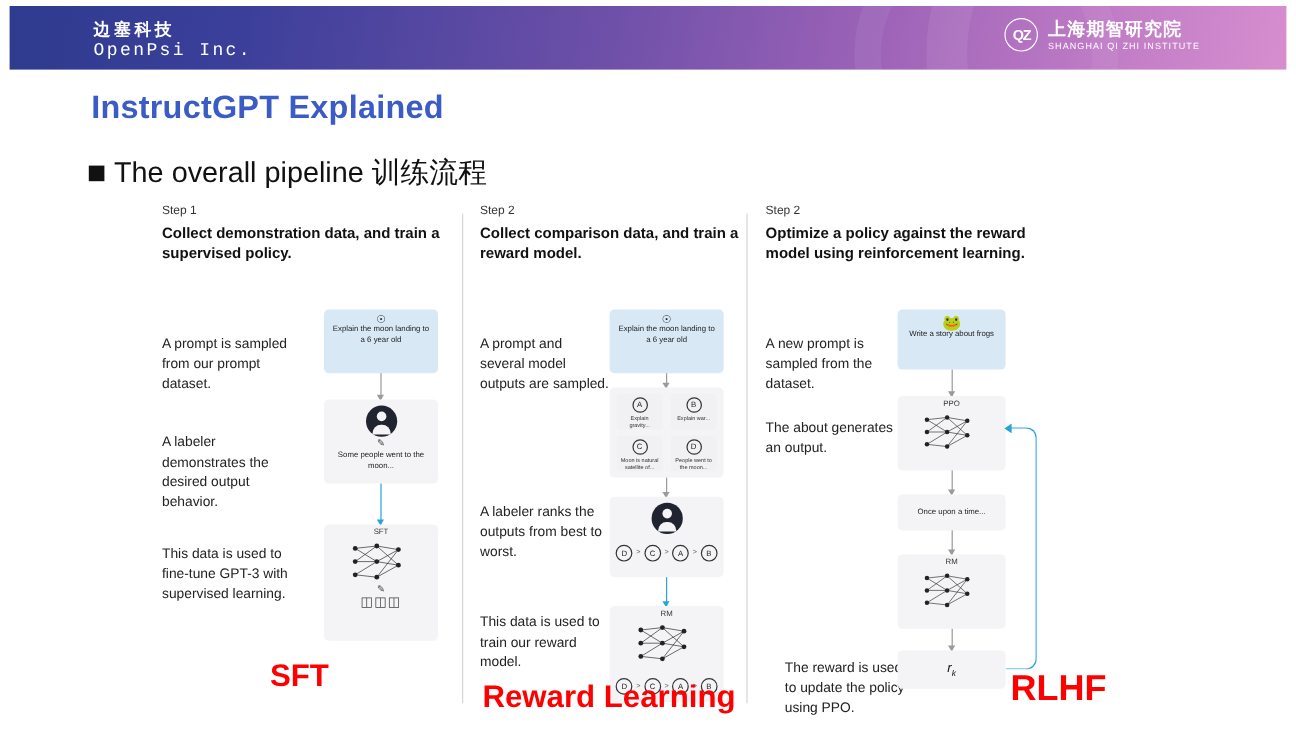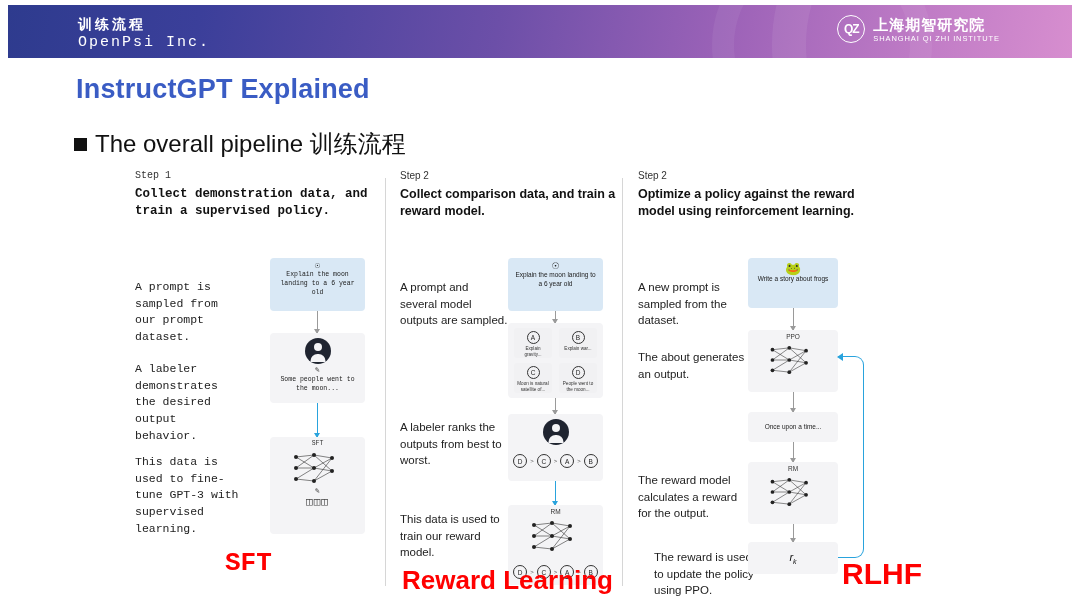--- a/index.html
+++ b/index.html
@@ -137,21 +137,21 @@
     top: 170px;
     width: 810px;
     height: 430px;
   }
   .col {
     position: absolute;
     top: 0;
     width: 235px;
     height: 430px;
   }
-  .col1 { left: 0; font-family: Liberation Mono, monospace; }
+  .col1 { left: 0; }
   .col2 { left: 265px; }
   .col3 { left: 503px; }
   .divider {
     position: absolute;
     top: 8px;
     width: 1px;
     height: 408px;
     background: #d6d6d6;
   }
   .div1 { left: 250px; }
@@ -350,21 +350,21 @@
     color: #222;
   }
 </style>
 </head>
 <body>
 
 <div class="slide">
 
   <div class="header">
     <div class="logo-left">
-      <div class="cn">训练流程</div>
+      <div class="cn">边塞科技</div>
       <div class="en">OpenPsi Inc.</div>
     </div>
     <div class="logo-right">
       <div class="mark">QZ</div>
       <div class="txt">
         <div class="cn">上海期智研究院</div>
         <div class="en">SHANGHAI QI ZHI INSTITUTE</div>
       </div>
     </div>
   </div>
@@ -505,21 +505,20 @@
       </div>
       <div class="caption" style="position:absolute; left:2px; top:395px; font-size:26px;">Reward Learning</div>
     </div>
 
     <div class="col col3">
       <div class="step-label">Step 2</div>
       <div class="step-head">Optimize a policy against the reward model using reinforcement learning.</div>
 
       <div class="para" style="left:0; top:90px;">A new prompt is sampled from the dataset.</div>
       <div class="para" style="left:0; top:160px;">The about generates an output.</div>
-      <div class="para" style="left:0; top:283px;">The reward model calculates a reward for the output.</div>
       <div class="para" style="left:16px; top:360px;">The reward is used to update the policy using PPO.</div>
 
       <div class="box box-blue" style="left:110px; top:88px; width:90px; height:50px;">
         <div class="frog">🐸</div>
         <div class="box-txt">Write a story about frogs</div>
       </div>
       <div class="arrow-v" style="left:155px; top:138px; height:22px;"></div>
 
       <div class="box" style="left:110px; top:160px; width:90px; height:62px;">
         <div class="box-title">PPO</div>

